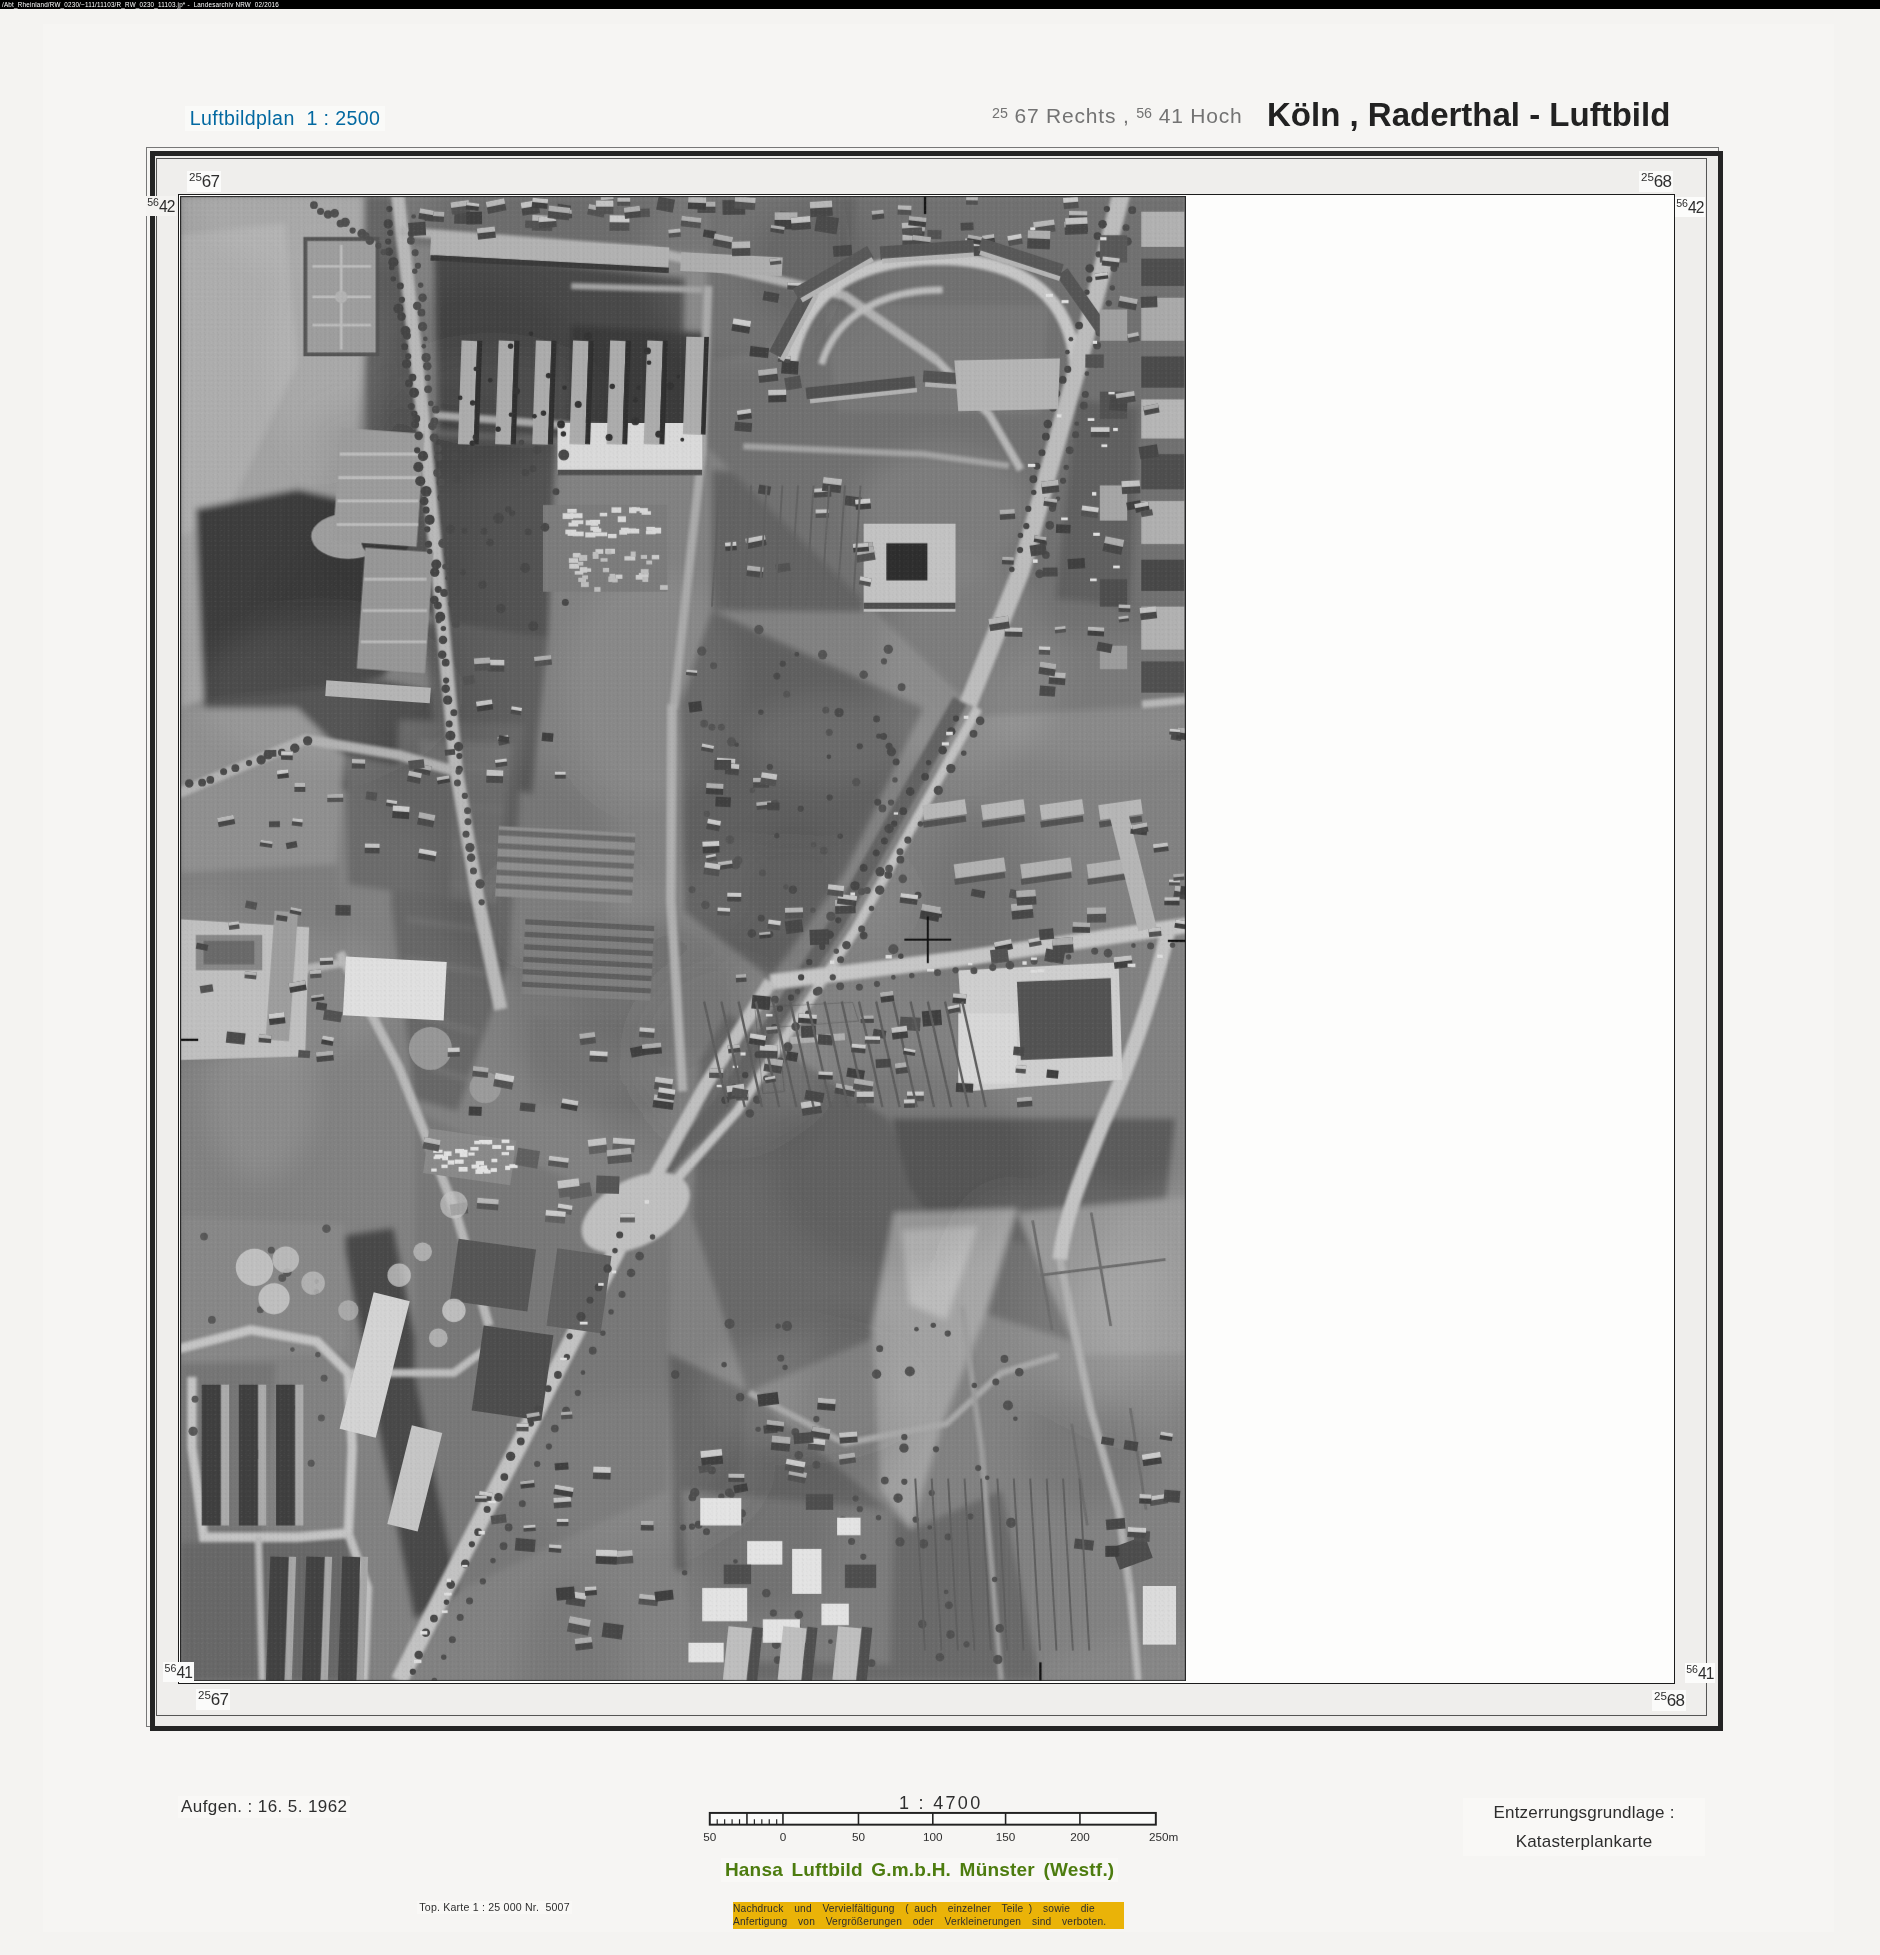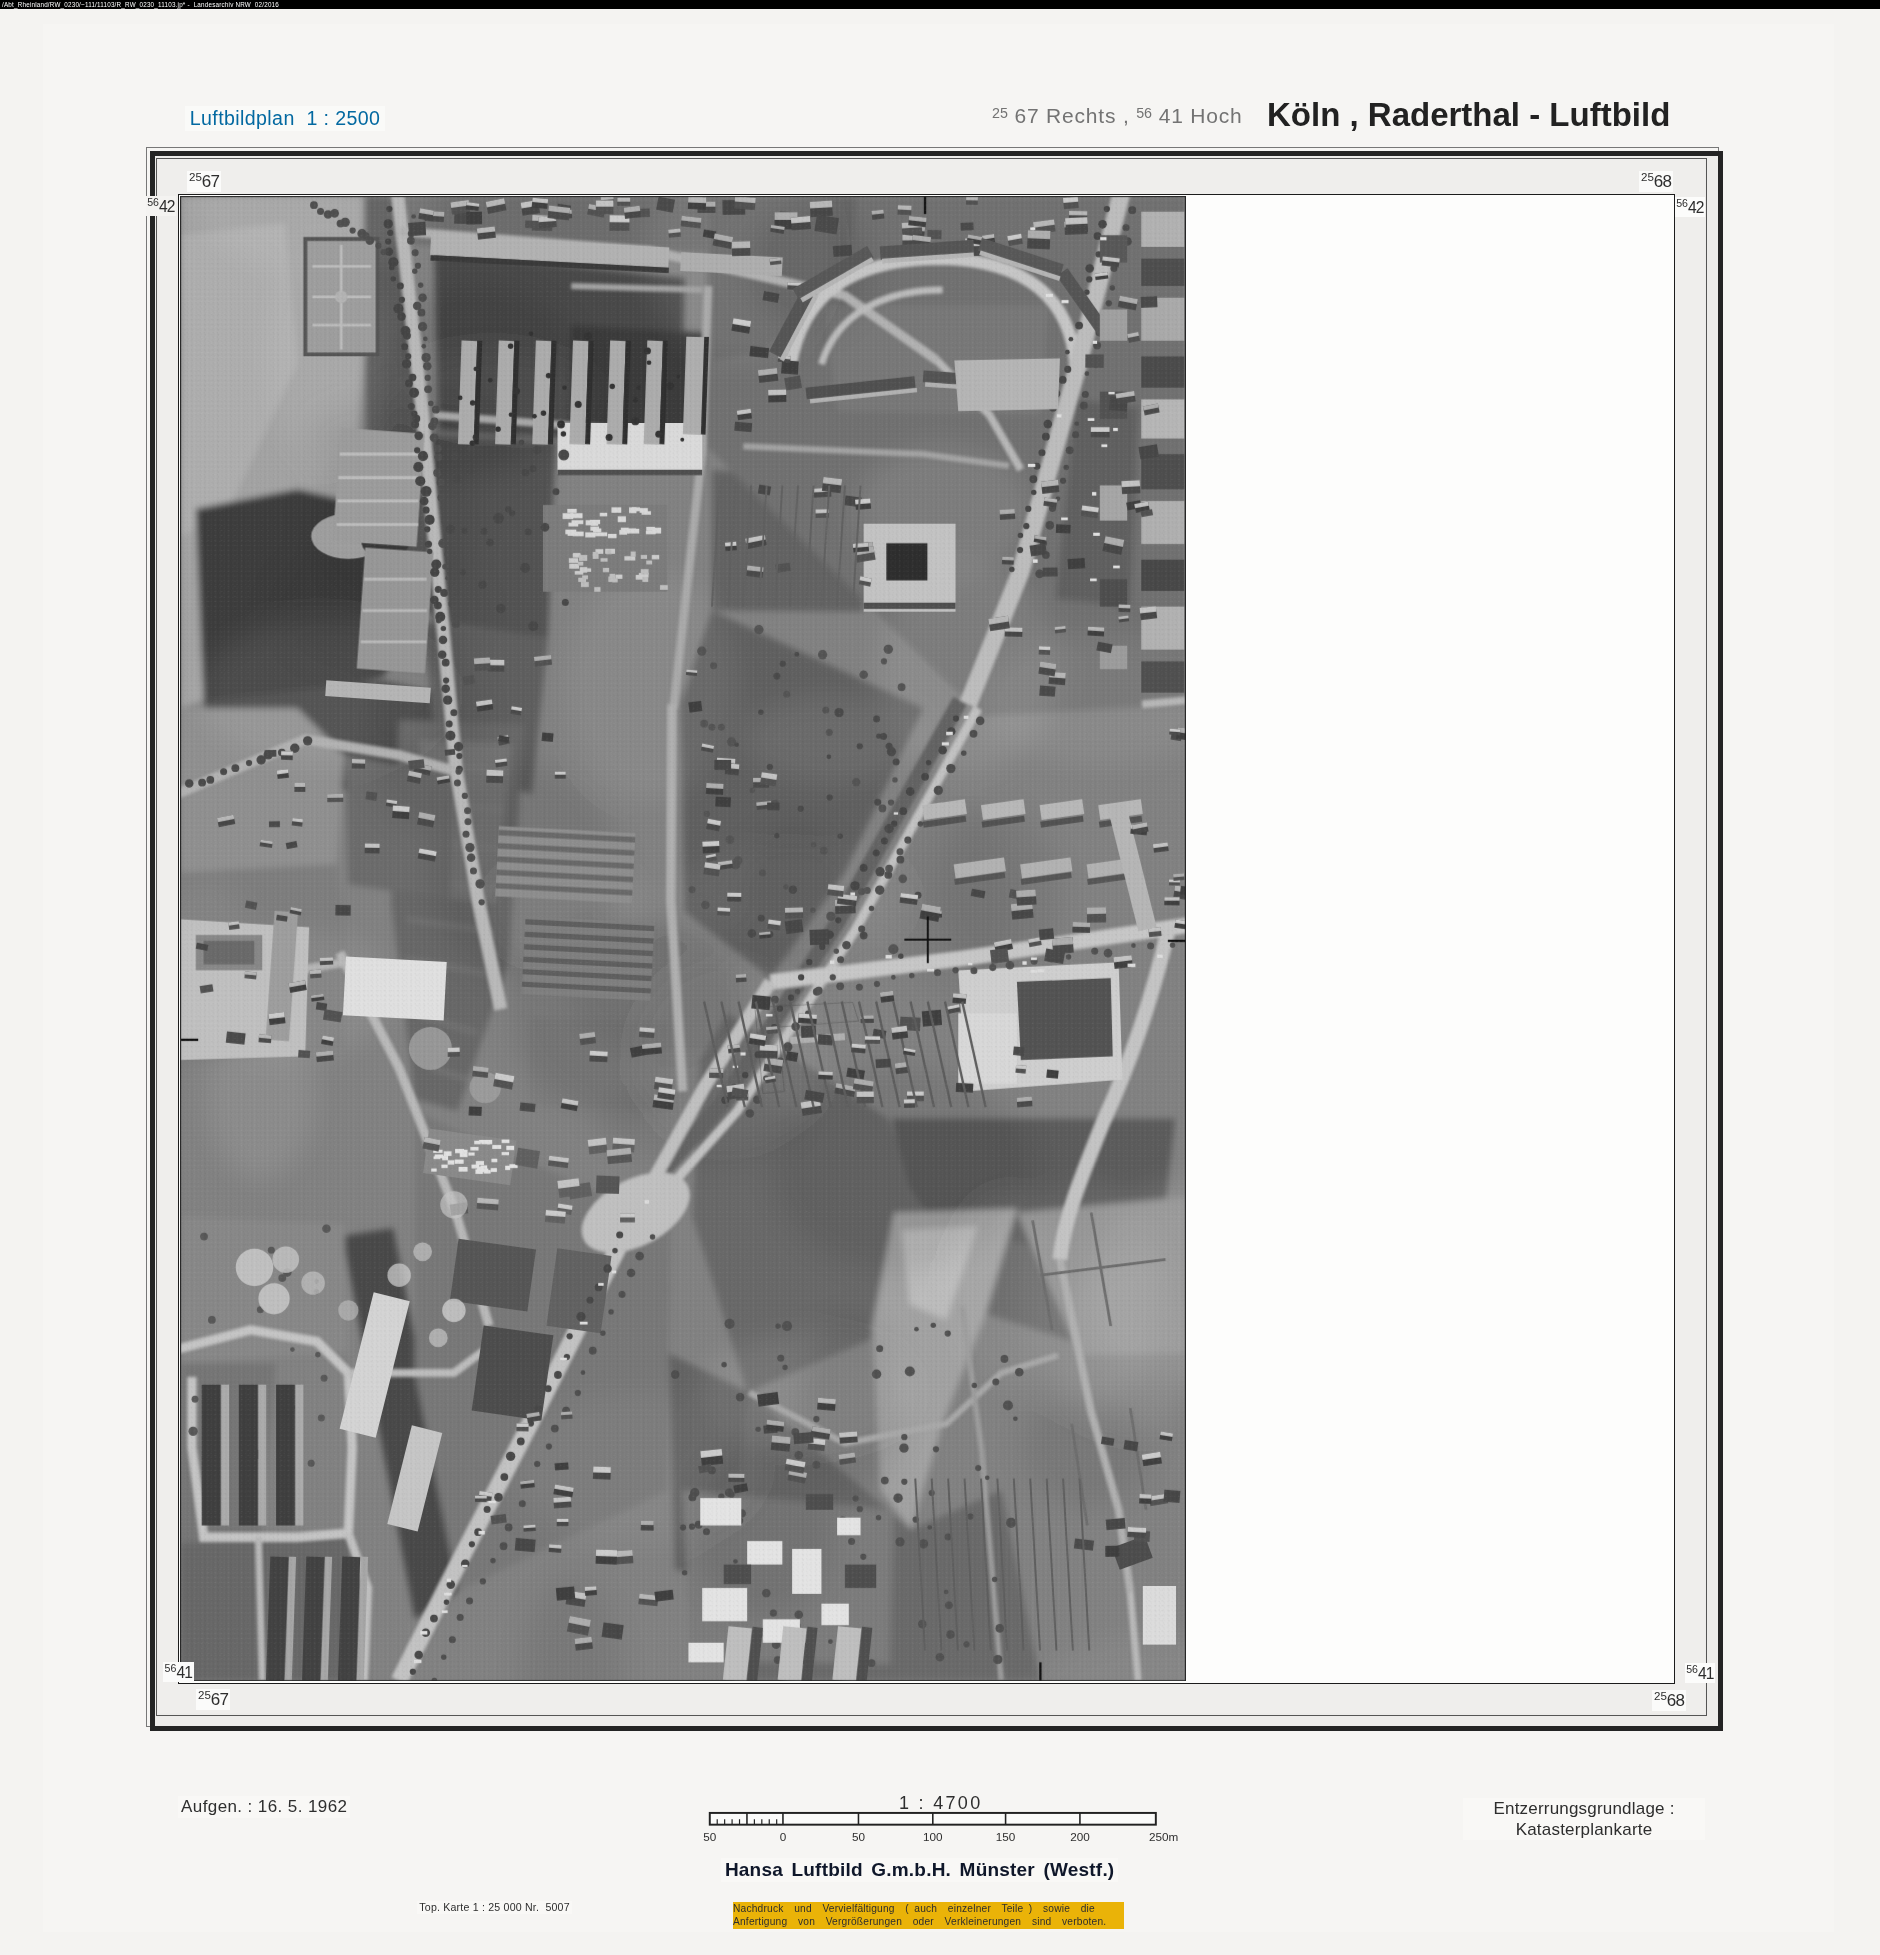--- a/index.html
+++ b/index.html
@@ -1894,20 +1894,20 @@
 <text x="25" y="147" text-anchor="middle">50</text>
 <text x="212" y="147" text-anchor="middle">0</text>
 <text x="405" y="147" text-anchor="middle">50</text>
 <text x="595" y="147" text-anchor="middle">100</text>
 <text x="781" y="147" text-anchor="middle">150</text>
 <text x="971" y="147" text-anchor="middle">200</text>
 <text x="1185" y="147" text-anchor="middle">250m</text>
 </g>
 </svg>
 
-<div class="abs lbl" style="left:1463px;top:1798px;width:242px;text-align:center;font-size:17px;letter-spacing:0.2px;background:#f9f8f6;line-height:21px">Entzerrungsgrundlage :<br>Katasterplankarte</div>
-
-<div class="abs lbl" style="left:721px;top:1858px;font-size:19px;font-weight:bold;color:#0f172a;letter-spacing:0.2px;word-spacing:3.1px;background:#f9f8f6;padding:0.8px 3.9px">Hansa Luftbild G.m.b.H. Münster (Westf.)</div>
+<div class="abs lbl" style="left:1463px;top:1798px;width:242px;text-align:center;font-size:17px;letter-spacing:0.2px;background:#f9f8f6;line-height:29px">Entzerrungsgrundlage :<br>Katasterplankarte</div>
+
+<div class="abs lbl" style="left:721px;top:1858px;font-size:19px;font-weight:bold;color:#4d7c0f;letter-spacing:0.2px;word-spacing:3.1px;background:#f9f8f6;padding:0.8px 3.9px">Hansa Luftbild G.m.b.H. Münster (Westf.)</div>
 
 <div class="abs lbl" style="left:417px;top:1901px;font-size:10.6px;letter-spacing:0.2px;background:#f9f8f6;padding:0.4px 2.3px">Top. Karte 1 : 25 000 Nr.&nbsp; 5007</div>
 
 <div class="abs lbl" style="left:733px;top:1902px;width:391px;font-size:10.2px;letter-spacing:0.2px;word-spacing:2.3px;line-height:13.3px;background:#eab308">Nachdruck&nbsp; und&nbsp; Vervielfältigung&nbsp; ( auch&nbsp; einzelner&nbsp; Teile )&nbsp; sowie&nbsp; die<br>Anfertigung&nbsp; von&nbsp; Vergrößerungen&nbsp; oder&nbsp; Verkleinerungen&nbsp; sind&nbsp; verboten.</div>
 
 
 </body></html>

